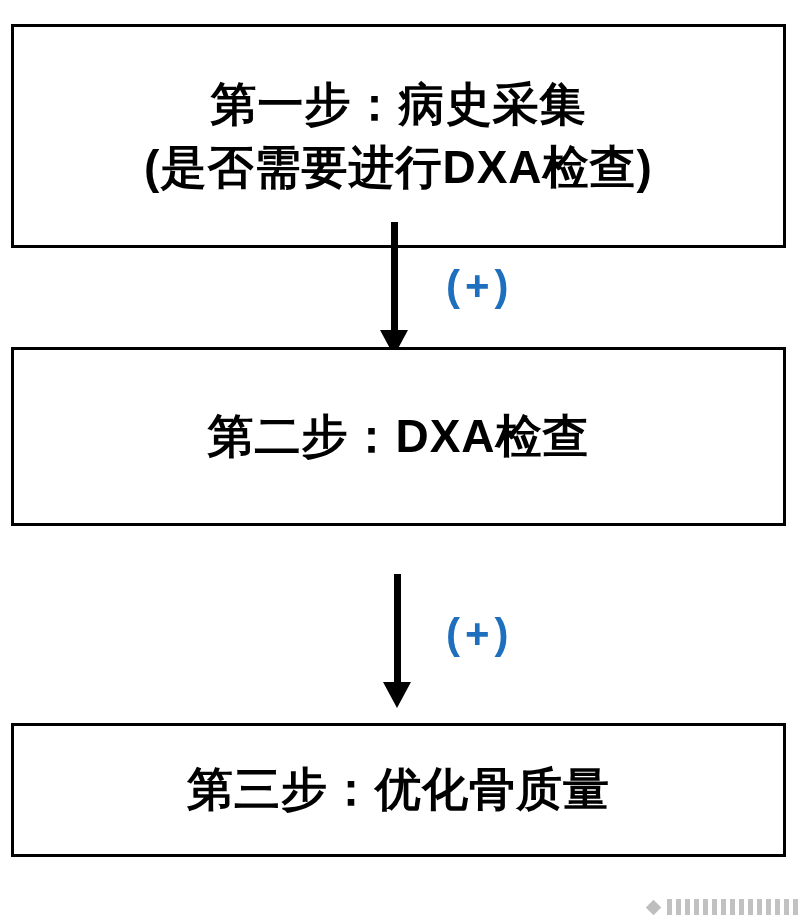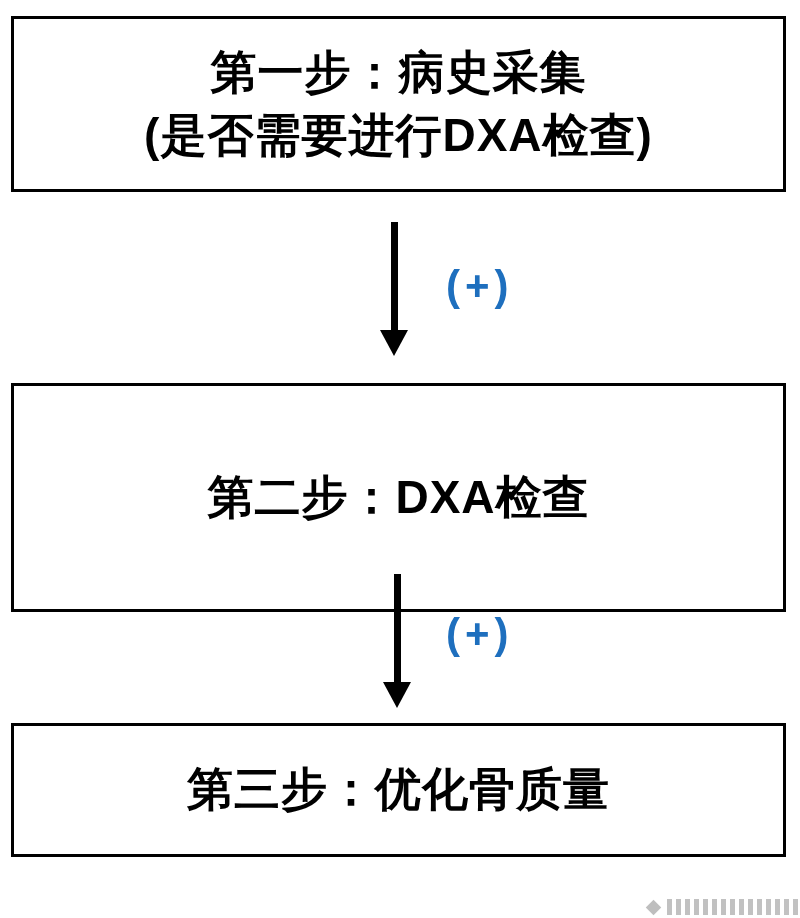--- a/index.html
+++ b/index.html
@@ -27,22 +27,22 @@
     flex-direction: column;
     justify-content: center;
     align-items: center;
     text-align: center;
     color: #000000;
     font-weight: 700;
     font-size: 46px;
     line-height: 1.38;
     letter-spacing: 1px;
   }
-  .box-1 { top: 16px;  height: 176px; }
-  .box-2 { top: 383px; height: 229px; }
+  .box-1 { top: 24px;  height: 224px; }
+  .box-2 { top: 347px; height: 179px; }
   .box-3 { top: 723px; height: 134px; }
   .flow-box .subtitle:empty { display: none; }
 
   
   .down-arrow {
     position: absolute;
     width: 28px;
     height: 134px;
     display: flex;
     flex-direction: column;

